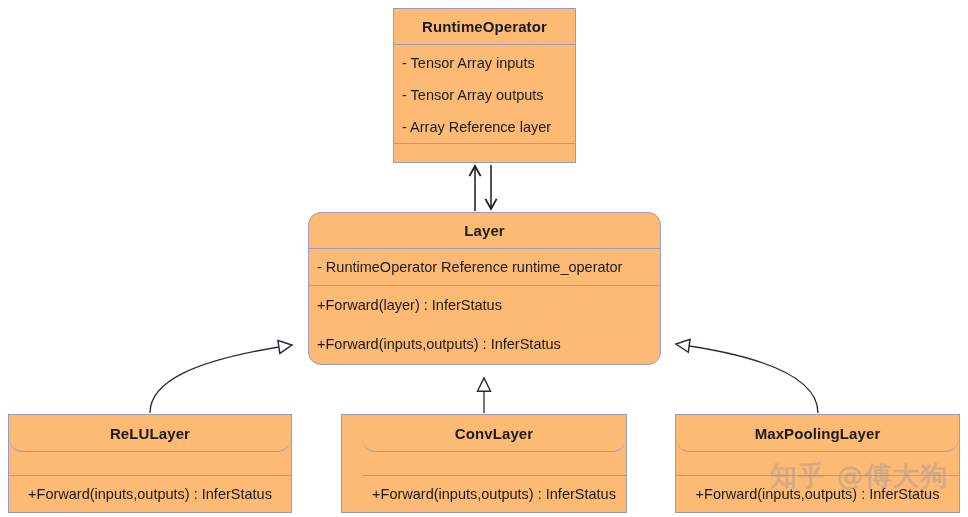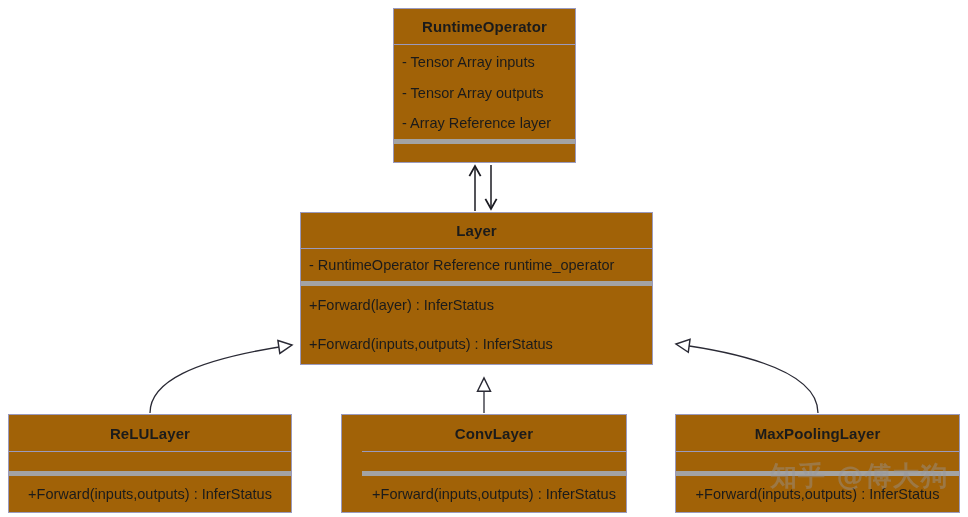--- a/index.html
+++ b/index.html
@@ -20,40 +20,40 @@
     position: absolute;
     left: 0; top: 0;
     width: 968px;
     height: 517px;
   }
 
   
   .uml-class {
     position: absolute;
     box-sizing: border-box;
-    background: #a16207;
+    background: #fdba74;
     border: 1px solid #9a9abe;
     display: flex;
     flex-direction: column;
   }
   .uml-title {
     box-sizing: border-box;
     text-align: center;
     font-weight: bold;
     font-size: 15px;
     color: #1b1b1b;
     letter-spacing: 0.1px;
     display: flex;
     align-items: center;
     justify-content: center;
     border-bottom: 1px solid #9a9abe;
   }
   .uml-compartment {
     box-sizing: border-box;
-    border-bottom: 5px solid #a3a3a3;
+    border-bottom: 1px solid #a3a3a3;
     padding: 0 8px;
     display: flex;
     flex-direction: column;
     justify-content: center;
   }
   .uml-compartment:last-child {
     border-bottom: none;
   }
   .uml-compartment.empty {
     
@@ -72,34 +72,34 @@
   #box-runtimeoperator .uml-title { height: 36px; }
   #box-runtimeoperator .attrs {
     height: 99px;
     padding-top: 2px;
     justify-content: space-around;
   }
   #box-runtimeoperator .attrs .uml-row { padding: 3px 0; }
   #box-runtimeoperator .tail { height: 18px; }
 
   #box-layer {
-    left: 300px; top: 212px; width: 353px; height: 153px;
+    left: 308px; top: 212px; width: 353px; height: 153px; border-radius: 13px;
   }
   #box-layer .uml-title { height: 36px; }
   #box-layer .attrs {
     height: 37px;
   }
   #box-layer .ops {
     height: 78px;
     justify-content: space-around;
   }
   #box-layer .ops .uml-row { padding: 4px 0; }
 
   .subclass { top: 414px; height: 99px; }
-  .subclass .uml-title { height: 37px; }
+  .subclass .uml-title { height: 37px; border-radius: 14px; }
   .subclass .mid { height: 24px; }
   .subclass .ops { height: 36px; }
 
   #box-relulayer { left: 8px; width: 284px; }
   #box-convlayer { left: 341px; width: 286px; padding-left: 20px; }
   #box-maxpoolinglayer { left: 675px; width: 285px; }
 
   .center-row { text-align: center; }
 
   

